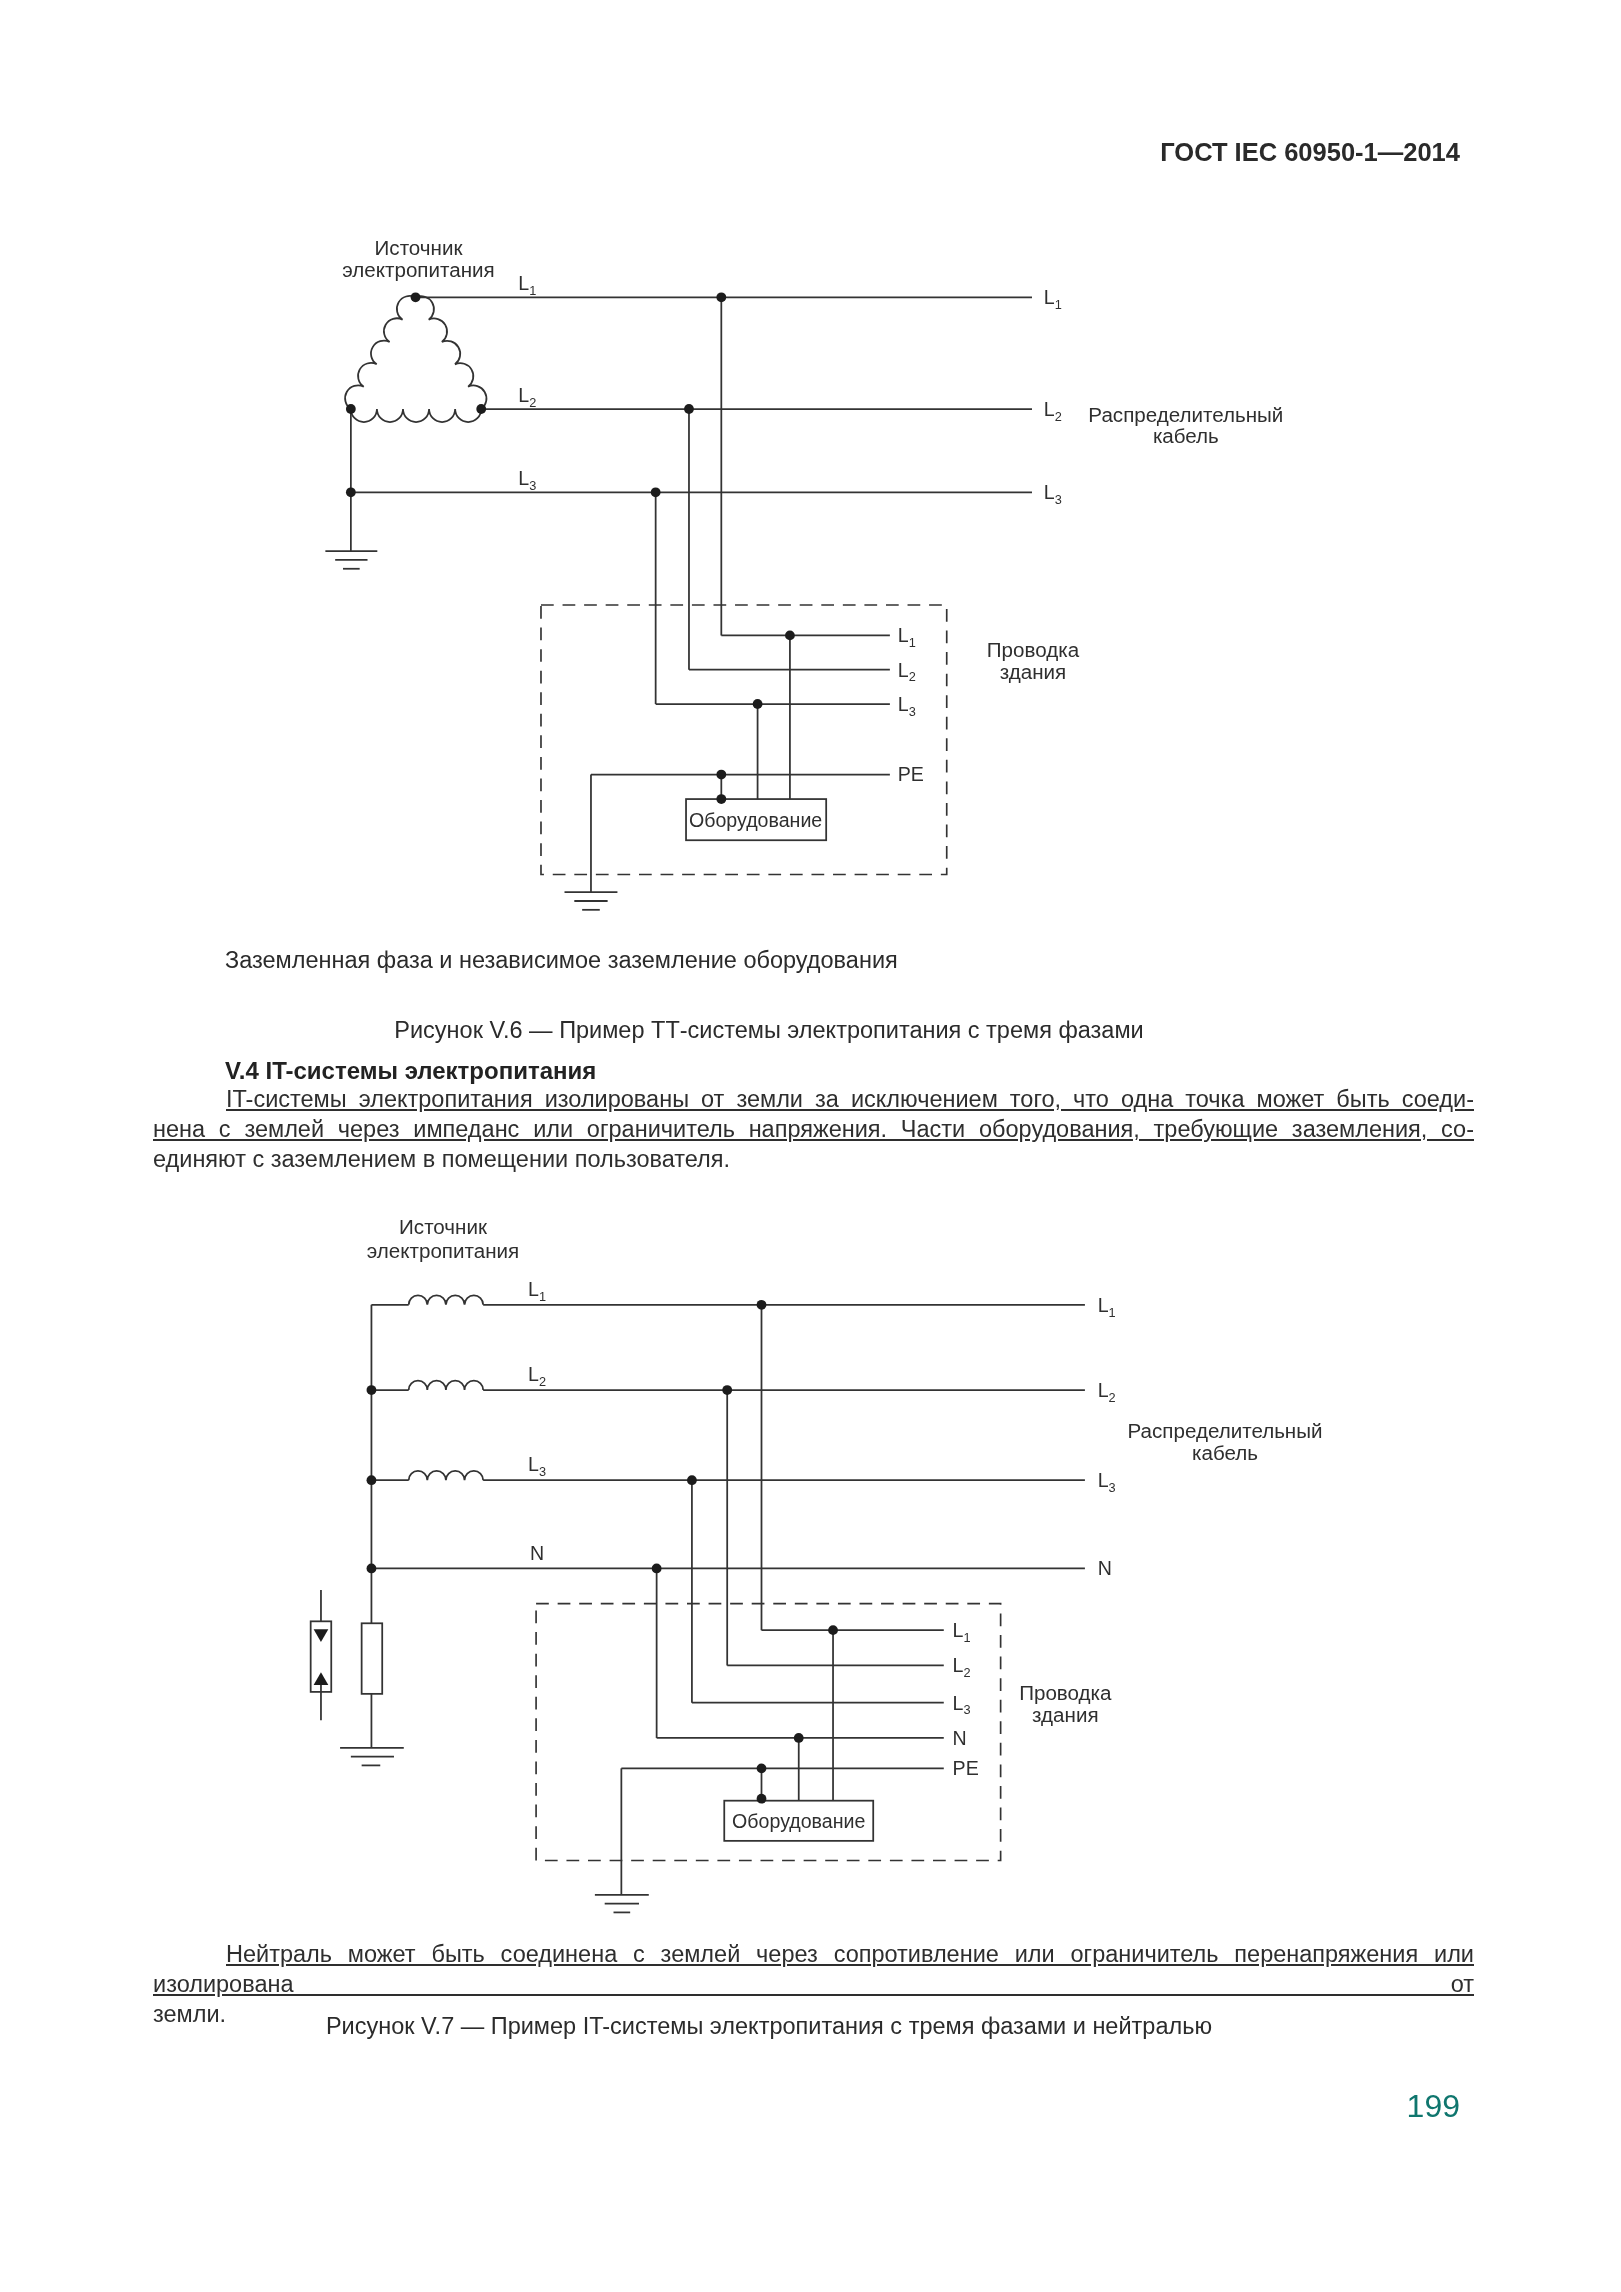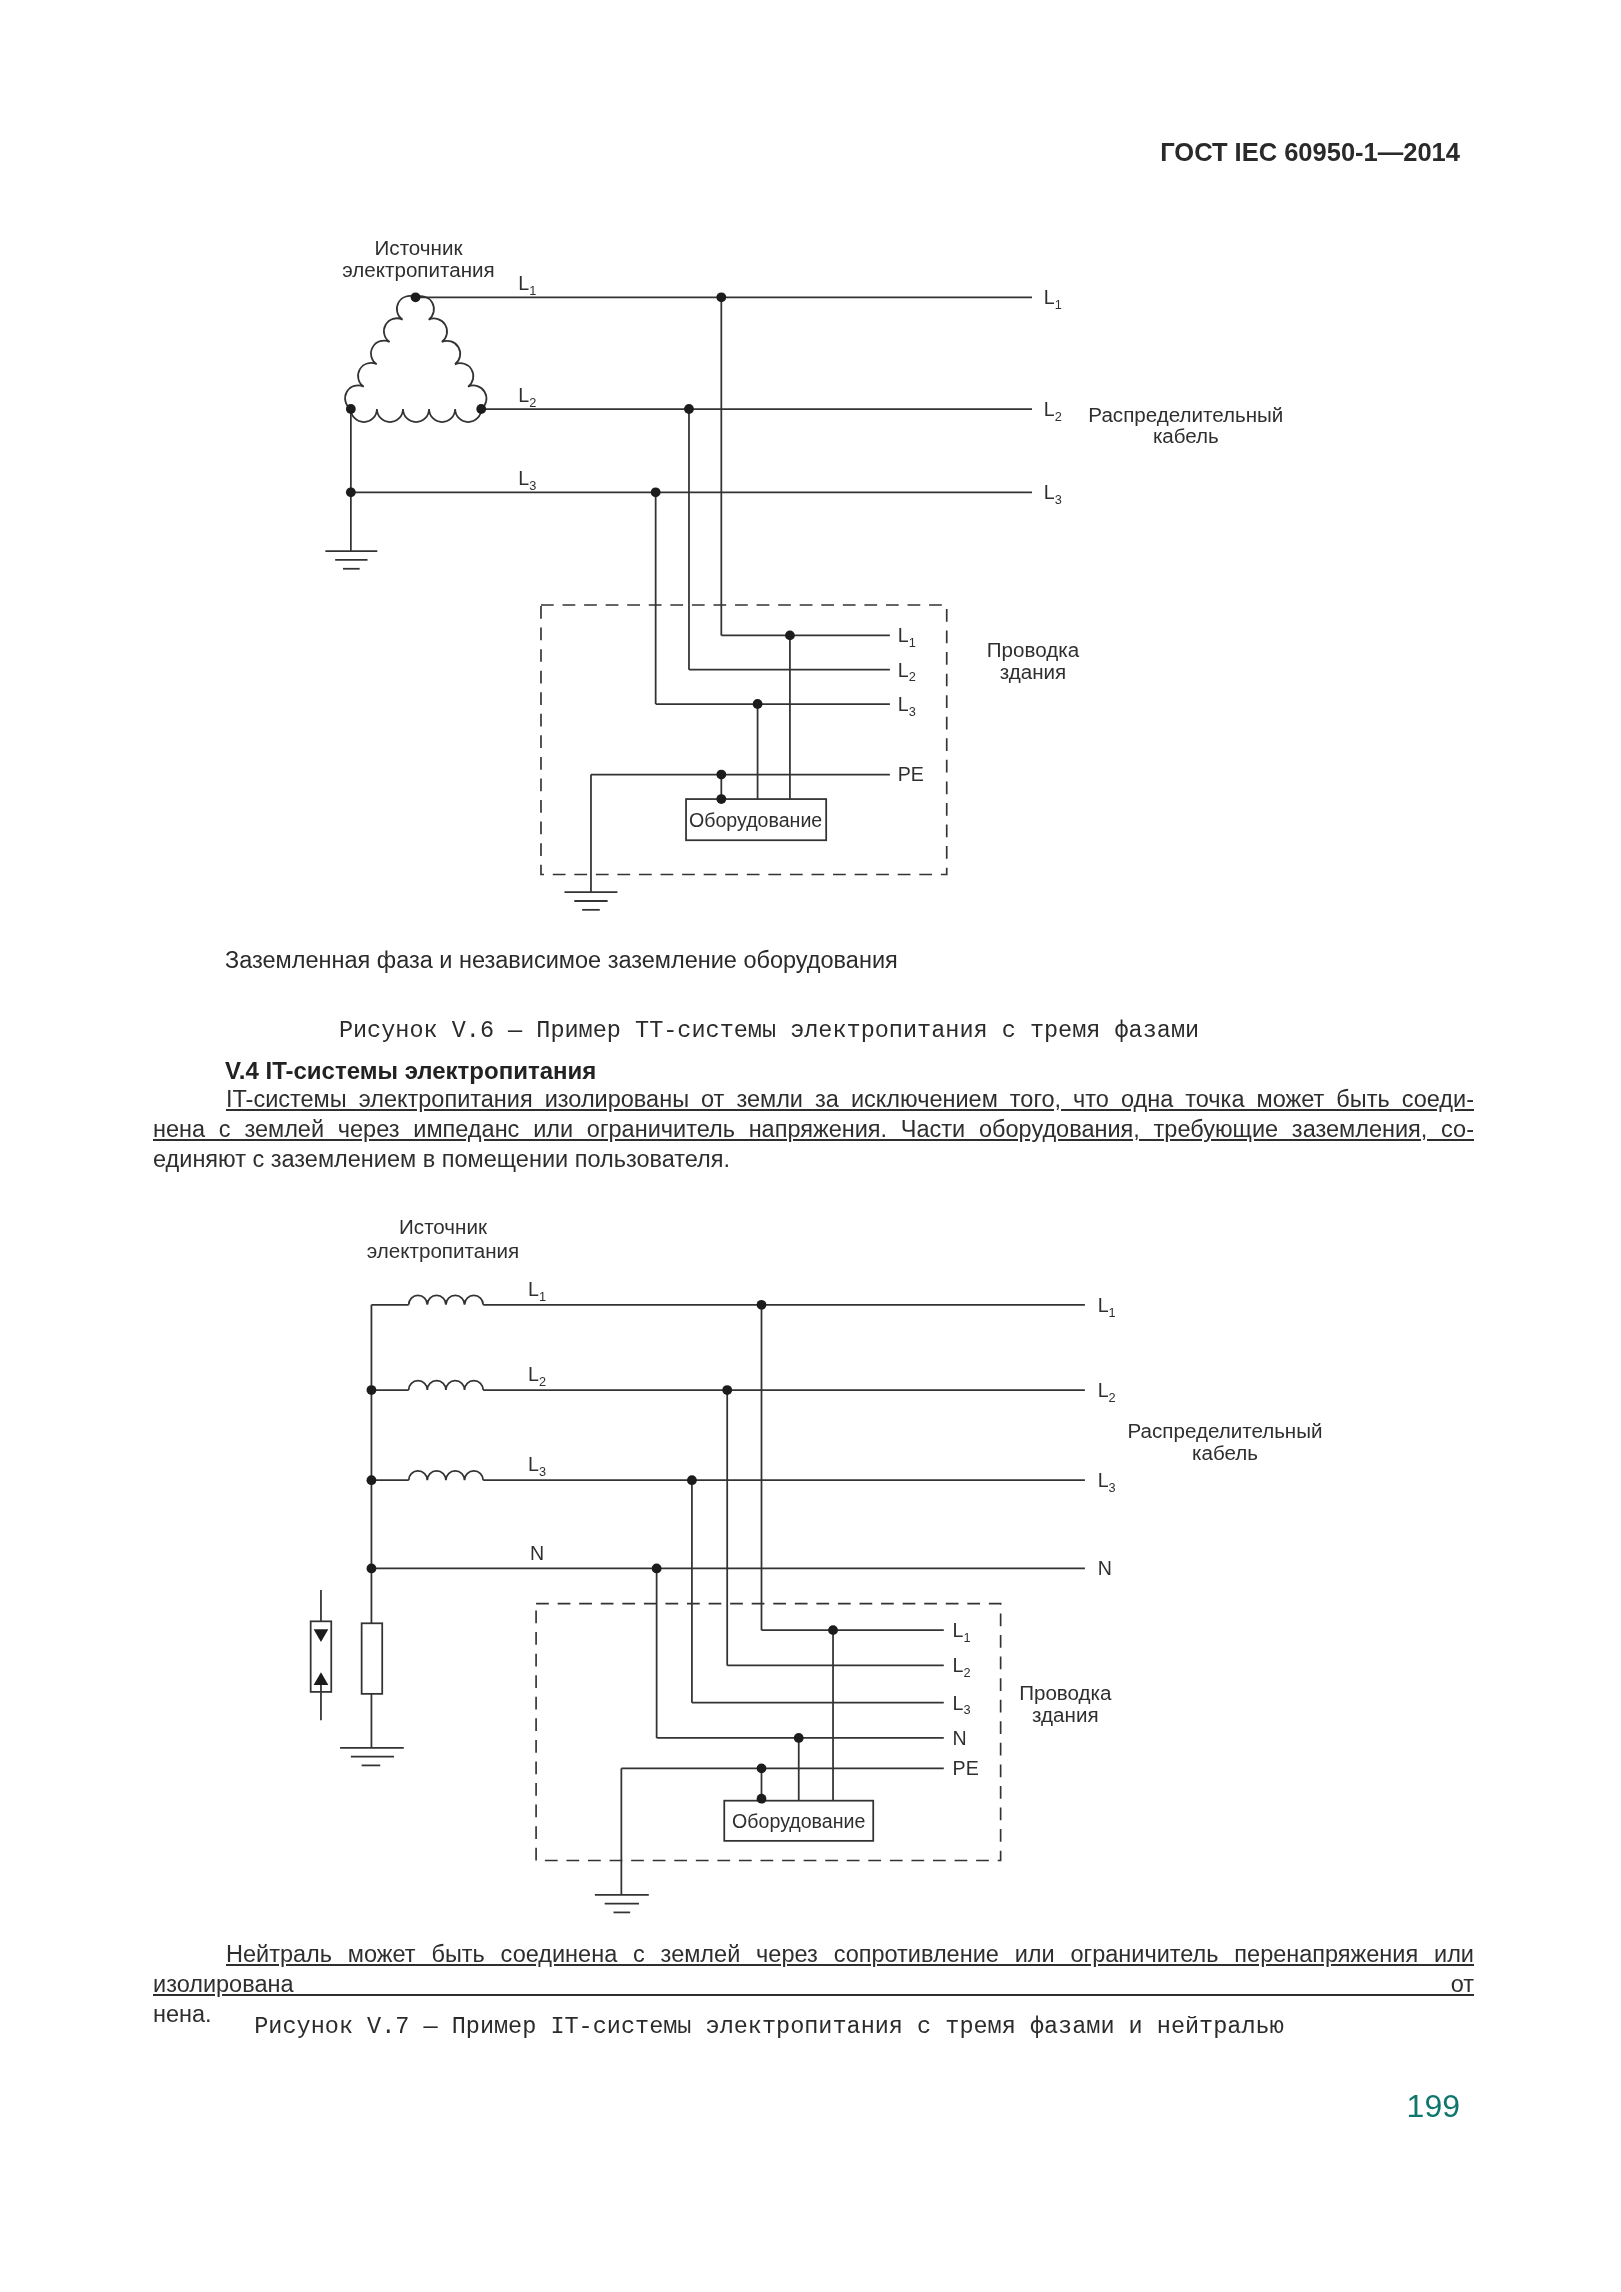--- a/index.html
+++ b/index.html
@@ -14,21 +14,21 @@
   }
   .abs{position:absolute;}
   .doc-header{
     top:138px;right:161px;
     font-size:25.5px;font-weight:bold;color:#2a2a2a;
   }
   .fig-caption{
     left:225px;top:947px;font-size:23.5px;
   }
   .fig-title{
-    left:0;width:1538px;text-align:center;font-size:23.5px;font-family:Liberation Mono, monospace;
+    left:0;width:1538px;text-align:center;font-size:23.5px;
   }
   .fig-title.v6{top:1017px;}
   .fig-title.v7{top:2013px;}
   .section-heading{
     left:225px;top:1057px;font-size:24px;font-weight:bold;color:#222;text-align:right;
   }
   .body-block{
     left:153px;width:1321px;font-size:23.5px;line-height:30px;color:#2e2e2e;
   }
   .para{top:1084px;}
@@ -273,21 +273,21 @@
   <div class="abs section-heading">V.4 IT-системы электропитания</div>
 
   <div class="abs body-block para">
     <div class="jline indent">IT-системы электропитания изолированы от земли за исключением того, что одна точка может быть соеди-</div>
     <div class="jline">нена с землей через импеданс или ограничитель напряжения. Части оборудования, требующие заземления, со-</div>
     <div>единяют с заземлением в помещении пользователя.</div>
   </div>
 
   <div class="abs body-block note">
     <div class="jline indent">Нейтраль может быть соединена с землей через сопротивление или ограничитель перенапряжения или изолирована от</div>
-    <div>нена.</div>
+    <div>земли.</div>
   </div>
 
   <div class="abs fig-title v7">Рисунок V.7 — Пример IT-системы электропитания с тремя фазами и нейтралью</div>
 
   <div class="abs page-number">199</div>
 
 </div>
 
 
 </body></html>

